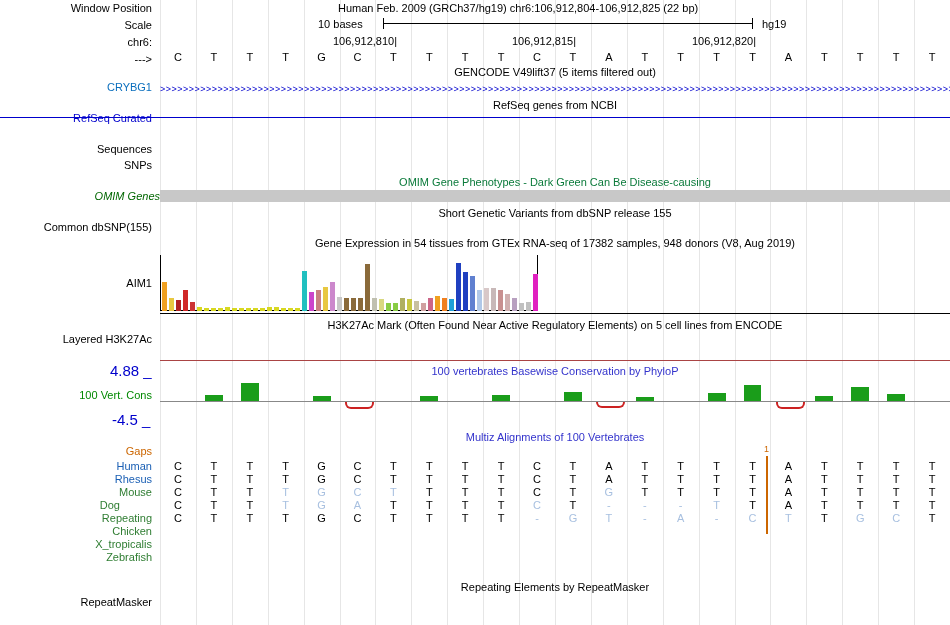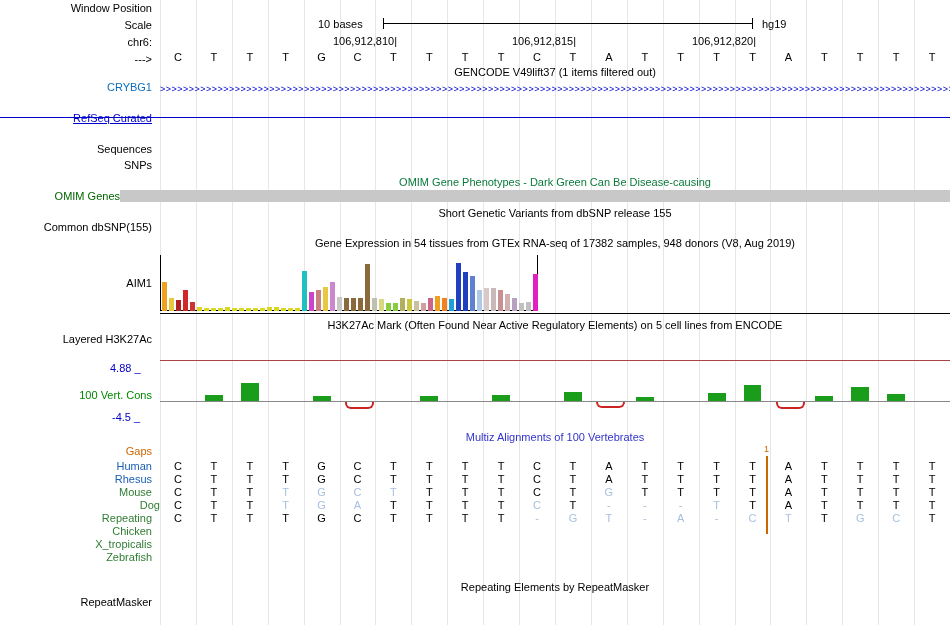--- a/index.html
+++ b/index.html
@@ -15,21 +15,21 @@
   #stage{position:relative;width:950px;height:625px;border-radius:21px;}
 
   
   .lbl{
     position:absolute;
     text-align:right;
     white-space:nowrap;
     font-size:11px;
     color:#000;
   }
-  .lbl.blue{color:#0000cc;text-decoration:underline;}
+  .lbl.blue{color:#0000cc;}
   .lbl.green{color:#008800;}
   .lbl.dgreen{color:#006600;}
   .lbl.orange{color:#cc6600;}
   .lbl.teal{color:#0a6ebd;}
 
   
   .gridlines{
     position:absolute;
     left:160px;top:0;width:790px;height:625px;
     pointer-events:none;
@@ -75,21 +75,21 @@
   .gtex .axis{position:absolute;left:0;right:0;bottom:0;height:1px;background:#000;}
   .gtex .vax{position:absolute;left:0;top:0;bottom:0;width:1px;background:#000;}
   .gtex .vaxr{position:absolute;right:0;top:0;bottom:0;width:1px;background:#000;}
 
   
   .phylop{position:absolute;left:160px;width:790px;height:46px;}
   .phylop .mid{position:absolute;left:0;right:0;top:23px;height:1px;background:#888;}
   .phylop .pos{position:absolute;background:#1a9d1a;bottom:23px;}
   .phylop .neg{position:absolute;background:#cc2222;top:24px;}
 
-  .tickmark{position:absolute;font-size:11px;}
+  .tickmark{position:absolute;font-size:15px;}
 
   
   .alrow{position:absolute;left:160px;width:790px;height:13px;}
   .alrow span{position:absolute;width:20px;text-align:center;font-size:11px;}
 
   .gapmark{position:absolute;width:2px;background:#cc6600;}
   .gapnum{position:absolute;font-size:9px;color:#cc6600;}
 
   .bluetop{position:absolute;left:0;width:950px;height:1px;background:#0000cc;}
   .blackline{position:absolute;left:160px;width:790px;height:1px;background:#000;}
@@ -123,20 +123,21 @@
       <div class="gl" style="left: 682.273px;"></div>
       <div class="gl" style="left: 718.182px;"></div>
       <div class="gl" style="left: 754.091px;"></div>
     </div>
 
   <div class="lbl" style="left:0;top:2px;width:152px;">Window Position</div>
   <div class="lbl" style="left:0;top:19px;width:152px;">Scale</div>
   <div class="lbl" style="left:0;top:36px;width:152px;">chr6:</div>
   <div class="lbl" style="left:0;top:53px;width:152px;">---&gt;</div>
 
+  <div class="hdrline" style="left:338px;top:2px;">Human Feb. 2009 (GRCh37/hg19)   chr6:106,912,804-106,912,825 (22 bp)</div>
 
   <div class="hdrline" style="left:318px;top:18px;">10 bases</div>
   <div class="scalebar" style="left:383px;top:18px;width:370px;">
     <div class="bar"></div>
       <div class="tickL"></div>
       <div class="tickR"></div>
   </div>
   <div class="hdrline" style="left:762px;top:18px;">hg19</div>
 
   <div class="hdrline" style="left:333px;top:35px;">106,912,810|</div>
@@ -161,33 +162,34 @@
       <span style="left: 510.682px;">T</span>
       <span style="left: 546.591px;">T</span>
       <span style="left: 582.5px;">T</span>
       <span style="left: 618.409px;">A</span>
       <span style="left: 654.318px;">T</span>
       <span style="left: 690.227px;">T</span>
       <span style="left: 726.136px;">T</span>
       <span style="left: 762.045px;">T</span>
     </div>
 
-  <div class="centertext" style="left:160px;top:66px;width:790px;">GENCODE V49lift37 (1 items filtered out)</div>
+  <div class="centertext" style="left:160px;top:66px;width:790px;">GENCODE V49lift37 (5 items filtered out)</div>
   <div class="lbl teal" style="left:0;top:81px;width:152px;">CRYBG1</div>
   <div class="chevrow" id="chevrow" style="top:84px;">&gt;&gt;&gt;&gt;&gt;&gt;&gt;&gt;&gt;&gt;&gt;&gt;&gt;&gt;&gt;&gt;&gt;&gt;&gt;&gt;&gt;&gt;&gt;&gt;&gt;&gt;&gt;&gt;&gt;&gt;&gt;&gt;&gt;&gt;&gt;&gt;&gt;&gt;&gt;&gt;&gt;&gt;&gt;&gt;&gt;&gt;&gt;&gt;&gt;&gt;&gt;&gt;&gt;&gt;&gt;&gt;&gt;&gt;&gt;&gt;&gt;&gt;&gt;&gt;&gt;&gt;&gt;&gt;&gt;&gt;&gt;&gt;&gt;&gt;&gt;&gt;&gt;&gt;&gt;&gt;&gt;&gt;&gt;&gt;&gt;&gt;&gt;&gt;&gt;&gt;&gt;&gt;&gt;&gt;&gt;&gt;&gt;&gt;&gt;&gt;&gt;&gt;&gt;&gt;&gt;&gt;&gt;&gt;&gt;&gt;&gt;&gt;&gt;&gt;&gt;&gt;&gt;&gt;&gt;&gt;&gt;&gt;&gt;&gt;&gt;&gt;&gt;&gt;&gt;&gt;&gt;&gt;&gt;&gt;&gt;&gt;&gt;&gt;&gt;&gt;&gt;&gt;&gt;&gt;&gt;&gt;&gt;&gt;&gt;&gt;&gt;&gt;&gt;&gt;&gt;&gt;&gt;&gt;&gt;&gt;</div>
 
+  <div class="centertext" style="left:160px;top:99px;width:790px;">RefSeq genes from NCBI</div>
   <div class="lbl blue" style="left:0;top:112px;width:152px;">RefSeq Curated</div>
   <div class="bluetop" style="top:117px;"></div>
 
   <div class="lbl" style="left:0;top:143px;width:152px;">Sequences</div>
   <div class="lbl" style="left:0;top:159px;width:152px;">SNPs</div>
 
   <div class="centertext" style="left:160px;top:176px;width:790px;color:#0a7a3a;">OMIM Gene Phenotypes - Dark Green Can Be Disease-causing</div>
   <div class="omimband" style="top:190px;"></div>
-  <div class="lbl dgreen" style="left:0;top:190px;width:120px;background:#fff;">OMIM Genes</div>
+  <div class="lbl dgreen" style="left:0;top:190px;width:160px;background:#fff;font-style:italic;">OMIM Genes</div>
 
   <div class="centertext" style="left:160px;top:207px;width:790px;">Short Genetic Variants from dbSNP release 155</div>
   <div class="lbl" style="left:0;top:221px;width:152px;">Common dbSNP(155)</div>
 
   <div class="centertext" style="left:160px;top:237px;width:790px;">Gene Expression in 54 tissues from GTEx RNA-seq of 17382 samples, 948 donors (V8, Aug 2019)</div>
   <div class="lbl" style="left:0;top:277px;width:152px;">AIM1</div>
   <div class="gtex" id="gtex" style="top:255px;">
     <div class="axis"></div>
       <div class="vax"></div>
       <div class="vaxr"></div>
@@ -245,20 +247,21 @@
       <div class="b" style="left: 359px; width: 5px; height: 7.71429px; background: rgb(192, 192, 192);"></div>
       <div class="b" style="left: 366px; width: 5px; height: 8.67857px; background: rgb(192, 192, 192);"></div>
       <div class="b" style="left: 373px; width: 5px; height: 36.6429px; background: rgb(224, 32, 192);"></div>
     </div>
 
   <div class="blackline" style="top:313px;"></div>
   <div class="centertext" style="left:160px;top:319px;width:790px;">H3K27Ac Mark (Often Found Near Active Regulatory Elements) on 5 cell lines from ENCODE</div>
   <div class="lbl" style="left:0;top:333px;width:152px;">Layered H3K27Ac</div>
   <div class="redline" style="top:360px;"></div>
 
+  <div class="centertext" style="left:160px;top:365px;width:790px;color:#3333cc;">100 vertebrates Basewise Conservation by PhyloP</div>
   <div class="tickmark" style="left:110px;top:362px;color:#0000cc;">4.88 _</div>
   <div class="tickmark" style="left:112px;top:411px;color:#0000cc;">-4.5 _</div>
   <div class="lbl green" style="left:0;top:389px;width:152px;">100 Vert. Cons</div>
   <div class="phylop" id="phylop" style="top:378px;">
     <div class="mid"></div>
   <div class="pos" style="left: 44.8864px; width: 17.9545px; height: 6px;"></div>
       <div class="pos" style="left: 80.7955px; width: 17.9545px; height: 18px;"></div>
       <div class="pos" style="left: 152.614px; width: 17.9545px; height: 5px;"></div>
       <div class="pos" style="left: 260.341px; width: 17.9545px; height: 5px;"></div>
       <div class="pos" style="left: 332.159px; width: 17.9545px; height: 6px;"></div>
@@ -276,21 +279,21 @@
 
   <div class="centertext" style="left:160px;top:431px;width:790px;color:#3333cc;">Multiz Alignments of 100 Vertebrates</div>
   <div class="lbl orange" style="left:0;top:445px;width:152px;">Gaps</div>
   <div class="gapnum" style="left:764px;top:444px;">1</div>
   <div class="gapmark" style="left:766px;top:456px;height:78px;"></div>
 
   <div id="species-labels">
       <div class="lbl" style="left: 0px; width: 152px; top: 460px; color: rgb(26, 95, 180);">Human</div>
       <div class="lbl" style="left: 0px; width: 152px; top: 473px; color: rgb(26, 95, 180);">Rhesus</div>
       <div class="lbl" style="left: 0px; width: 152px; top: 486px; color: rgb(47, 125, 50);">Mouse</div>
-      <div class="lbl" style="left: 0px; width: 160px; top: 499px; color: rgb(47, 125, 50);">Dog</div>
+      <div class="lbl" style="left: 0px; width: 120px; top: 499px; color: rgb(47, 125, 50);">Dog</div>
       <div class="lbl" style="left: 0px; width: 152px; top: 512px; color: rgb(47, 125, 50);">Repeating</div>
       <div class="lbl" style="left: 0px; width: 152px; top: 525px; color: rgb(47, 125, 50);">Chicken</div>
       <div class="lbl" style="left: 0px; width: 152px; top: 538px; color: rgb(47, 125, 50);">X_tropicalis</div>
       <div class="lbl" style="left: 0px; width: 152px; top: 551px; color: rgb(47, 125, 50);">Zebrafish</div>
     </div>
   <div id="align-rows">
       <div class="alrow" style="top: 460px;">
         <span style="left: 7.95455px; color: rgb(0, 0, 0);">C</span>
         <span style="left: 43.8636px; color: rgb(0, 0, 0);">T</span>
         <span style="left: 79.7727px; color: rgb(0, 0, 0);">T</span>

